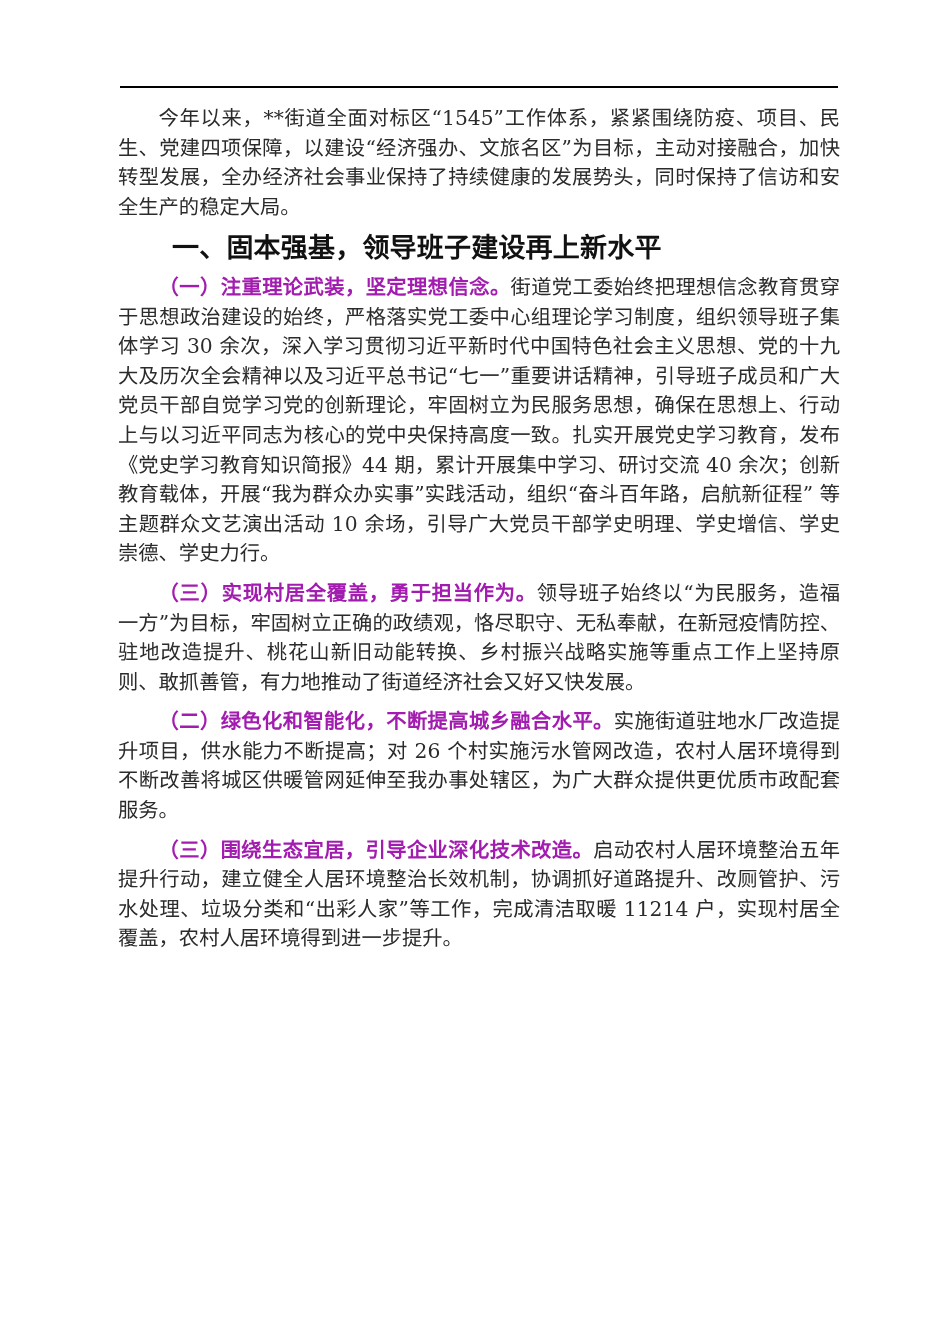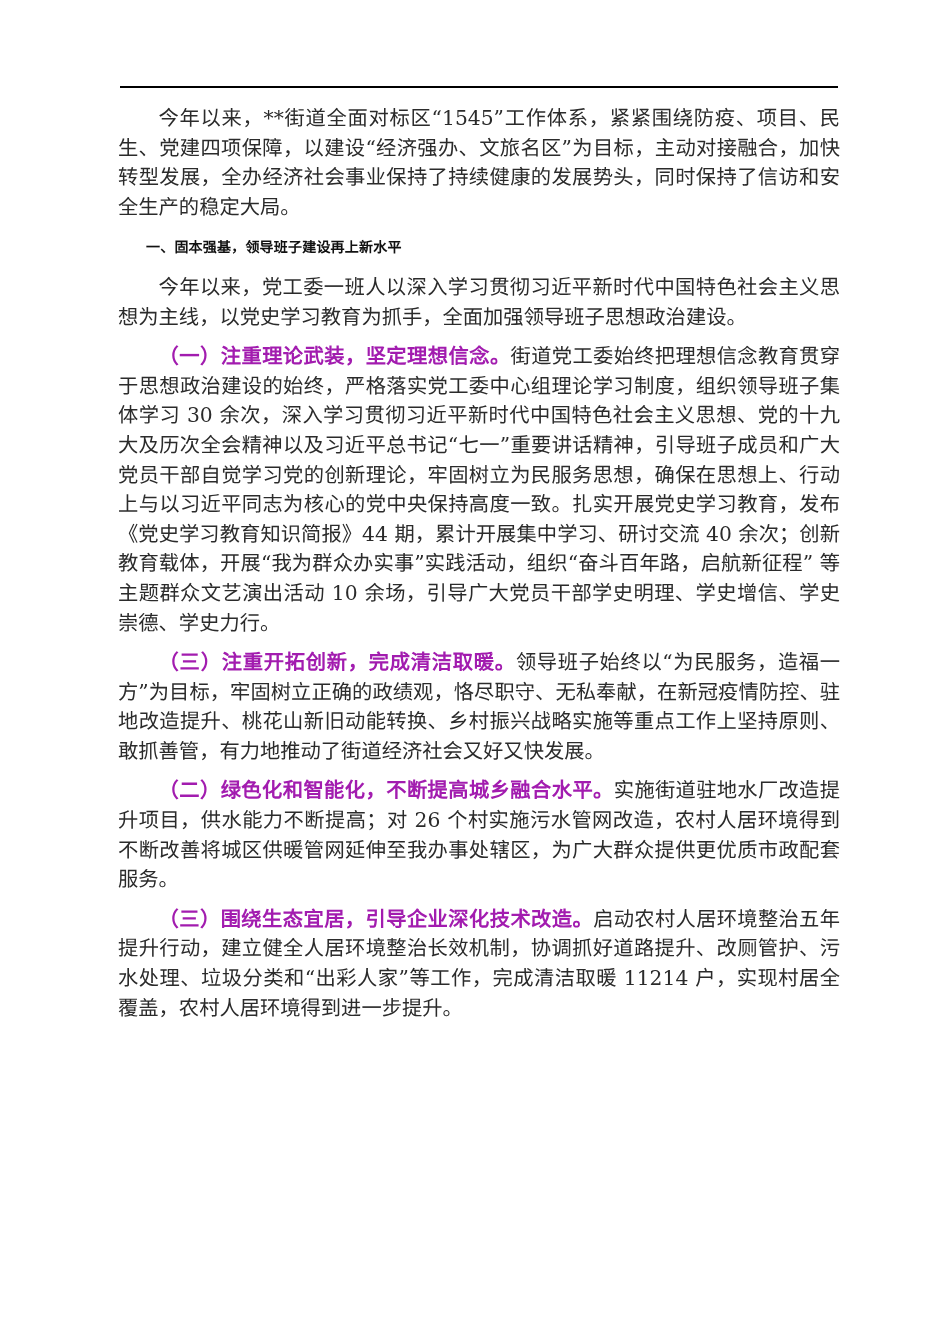--- a/index.html
+++ b/index.html
@@ -64,21 +64,21 @@
   }
 
   p.para + p.para {
     margin-top: 10px;
   }
 
   
   p.heading {
     margin: 0;
     padding: 0;
-    font-size: 14px;
+    font-size: 27px;
     line-height: 29.6px;
     text-indent: 2em;
     font-weight: bold;
     color: #111111;
     font-family: "DejaVu Sans", "Liberation Sans", sans-serif;
     letter-spacing: 0.2px;
   }
   p.heading + p.para {
     margin-top: 10px;
   }
@@ -107,26 +107,25 @@
   <div class="header-zone">
     <div class="header-rule"></div>
   </div>
 
   <div class="content">
 
     <p class="para">今年以来，**街道全面对标区“1545”工作体系，紧紧围绕防疫、项目、民生、党建四项保障，以建设“经济强办、文旅名区”为目标，主动对接融合，加快转型发展，全办经济社会事业保持了持续健康的发展势头，同时保持了信访和安全生产的稳定大局。</p>
 
     <p class="heading">一、固本强基，领导班子建设再上新水平</p>
 
-    <p class="para">今年以来，党工委一班人以深入学习贯彻习近平新时代中国特色社会主义思想为主线，以党史学习教育为抓手，全面加强领导班子思想政治建设。</p>
 
     <p class="para"><span class="lead">（一）注重理论武装，坚定理想信念。</span><span class="rest">街道党工委始终把理想信念教育贯穿于思想政治建设的始终，严格落实党工委中心组理论学习制度，组织领导班子集体学习 30 余次，深入学习贯彻习近平新时代中国特色社会主义思想、党的十九大及历次全会精神以及习近平总书记“七一”重要讲话精神，引导班子成员和广大党员干部自觉学习党的创新理论，牢固树立为民服务思想，确保在思想上、行动上与以习近平同志为核心的党中央保持高度一致。扎实开展党史学习教育，发布《党史学习教育知识简报》44 期，累计开展集中学习、研讨交流 40 余次；创新教育载体，开展“我为群众办实事”实践活动，组织“奋斗百年路，启航新征程” 等主题群众文艺演出活动 10 余场，引导广大党员干部学史明理、学史增信、学史崇德、学史力行。</span></p>
 
 
-    <p class="para"><span class="lead">（三）注重开拓创新，完成清洁取暖。</span><span class="rest">领导班子始终以“为民服务，造福一方”为目标，牢固树立正确的政绩观，恪尽职守、无私奉献，在新冠疫情防控、驻地改造提升、桃花山新旧动能转换、乡村振兴战略实施等重点工作上坚持原则、敢抓善管，有力地推动了街道经济社会又好又快发展。</span></p>
+    <p class="para"><span class="lead">（三）实现村居全覆盖，勇于担当作为。</span><span class="rest">领导班子始终以“为民服务，造福一方”为目标，牢固树立正确的政绩观，恪尽职守、无私奉献，在新冠疫情防控、驻地改造提升、桃花山新旧动能转换、乡村振兴战略实施等重点工作上坚持原则、敢抓善管，有力地推动了街道经济社会又好又快发展。</span></p>
 
 
 
     <p class="para"><span class="lead">（二）绿色化和智能化，不断提高城乡融合水平。</span><span class="rest">实施街道驻地水厂改造提升项目，供水能力不断提高；对 26 个村实施污水管网改造，农村人居环境得到不断改善将城区供暖管网延伸至我办事处辖区，为广大群众提供更优质市政配套服务。</span></p>
 
     <p class="para"><span class="lead">（三）围绕生态宜居，引导企业深化技术改造。</span><span class="rest">启动农村人居环境整治五年提升行动，建立健全人居环境整治长效机制，协调抓好道路提升、改厕管护、污水处理、垃圾分类和“出彩人家”等工作，完成清洁取暖 11214 户，实现村居全覆盖，农村人居环境得到进一步提升。</span></p>
 
   </div>
 </div>
 

